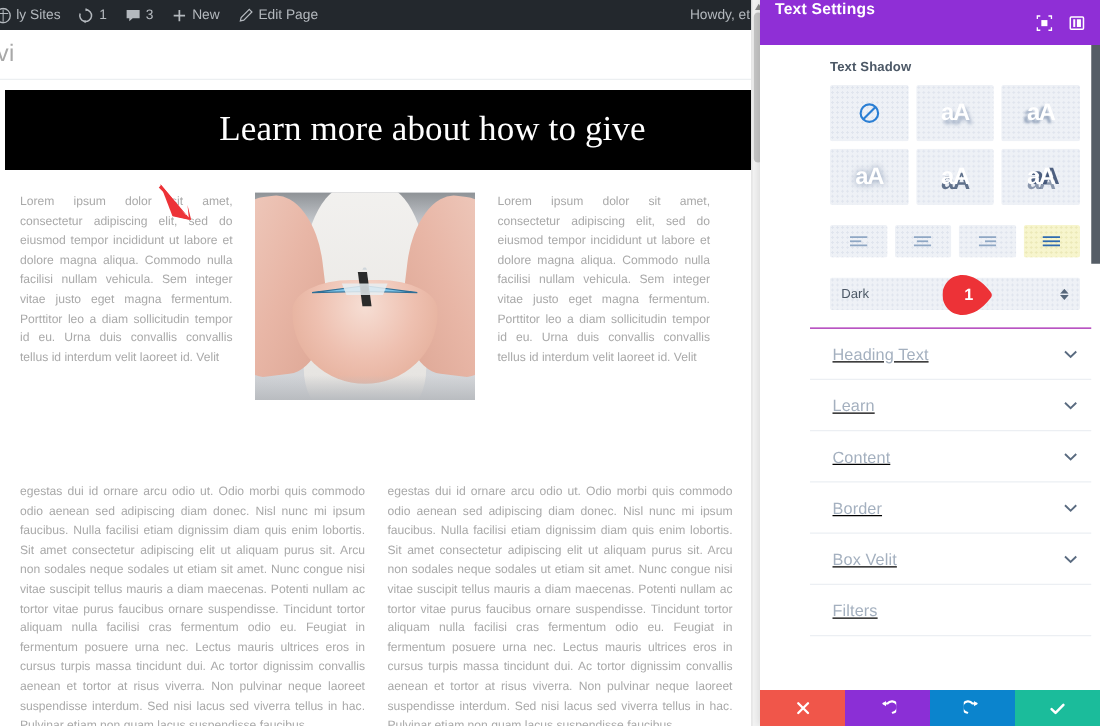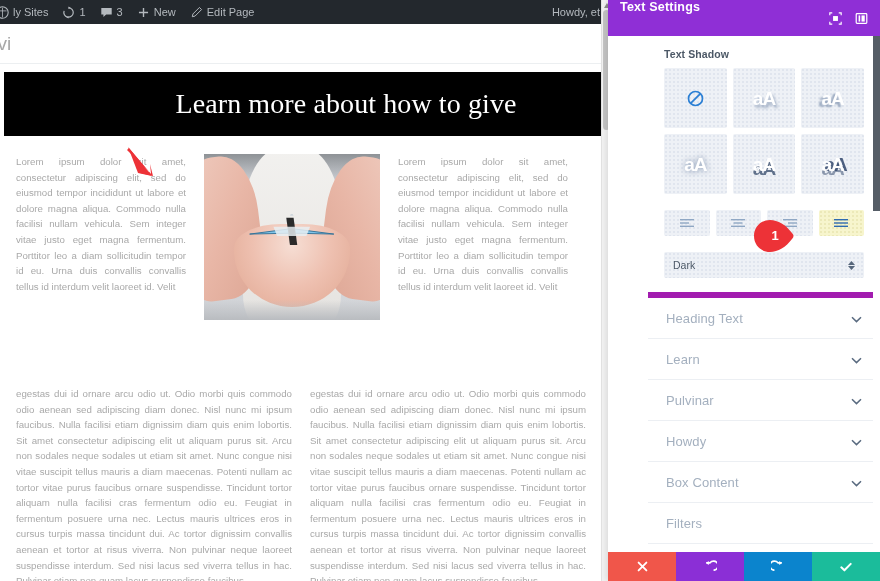--- a/index.html
+++ b/index.html
@@ -163,21 +163,21 @@
   .panel-inner { padding: 12px 16px 0 16px; }
 
   .fld-label {
     font-size: 10.5px; color: #4c5866; font-weight: bold; margin-bottom: 8px;
     letter-spacing: .1px;
   }
   .shadow-grid {
     display: grid; grid-template-columns: repeat(3, 1fr); gap: 6px; margin-bottom: 16px;
   }
   .shadow-cell {
-    height: 60px; background: #eef1f6;
+    height: 45px; background: #eef1f6;
     background-image: radial-gradient(#e0e5ee 1px, transparent 1px);
     background-size: 4px 4px;
     display: flex; align-items: center; justify-content: center;
     border-radius: 2px;
   }
   .aA { font-size: 19px; font-weight: bold; color: #fff; line-height: 1; letter-spacing: -1px; }
   .aA.s1 { text-shadow: 2px 3px 3px rgba(120,140,170,.65); }
   .aA.s2 { text-shadow: -3px 2px 2px rgba(120,140,170,.75); }
   .aA.s3 { text-shadow: 0 0 6px rgba(120,140,170,.95); }
   .aA.s4 { color:#fff; text-shadow: 0 4px 0 rgba(70,90,120,.85); }
@@ -200,21 +200,21 @@
 
   .select-box {
     height: 26px; background: #eef1f6;
     background-image: radial-gradient(#e0e5ee 1px, transparent 1px);
     background-size: 4px 4px;
     border-radius: 2px; display: flex; align-items: center;
     padding: 0 9px; font-size: 10.5px; color: #4c5866; margin-bottom: 14px;
   }
   .select-arrows { margin-left: auto; display: flex; flex-direction: column; gap: 1px; }
 
-  .toggle-list { border-top: 6px solid #a21caf; }
+  .toggle-list { border-top: 1px solid #a21caf; text-decoration: underline; }
   .toggle-row {
     height: 41px; display: flex; align-items: center;
     padding: 0 18px; border-bottom: 1px solid #eceff3;
   }
   .toggle-label { font-size: 13px; color: #a4b0bf; letter-spacing: .1px; }
   .chev { margin-left: auto; }
 
   .panel-scrollbar {
     position: absolute; right: 0; top: 0; width: 7px; height: 100%;
     background: #fff;
@@ -469,37 +469,37 @@
         </div>
         <div class="toggle-row">
           <span class="toggle-label">Learn</span>
           <span class="chev">
             <svg width="11" height="7" viewBox="0 0 11 7">
                 <path d="M1 1.2 L5.5 5.6 L10 1.2" fill="none" stroke="#5a6b80" stroke-width="1.5"></path>
               </svg>
           </span>
         </div>
         <div class="toggle-row">
-          <span class="toggle-label">Pulvinar</span>
+          <span class="toggle-label">Content</span>
           <span class="chev">
             <svg width="11" height="7" viewBox="0 0 11 7">
                 <path d="M1 1.2 L5.5 5.6 L10 1.2" fill="none" stroke="#5a6b80" stroke-width="1.5"></path>
               </svg>
           </span>
         </div>
         <div class="toggle-row">
-          <span class="toggle-label">Howdy</span>
+          <span class="toggle-label">Border</span>
           <span class="chev">
             <svg width="11" height="7" viewBox="0 0 11 7">
                 <path d="M1 1.2 L5.5 5.6 L10 1.2" fill="none" stroke="#5a6b80" stroke-width="1.5"></path>
               </svg>
           </span>
         </div>
         <div class="toggle-row">
-          <span class="toggle-label">Box Content</span>
+          <span class="toggle-label">Box Velit</span>
           <span class="chev">
             <svg width="11" height="7" viewBox="0 0 11 7">
                 <path d="M1 1.2 L5.5 5.6 L10 1.2" fill="none" stroke="#5a6b80" stroke-width="1.5"></path>
               </svg>
           </span>
         </div>
         <div class="toggle-row">
           <span class="toggle-label">Filters</span>
           <span class="chev">
             

